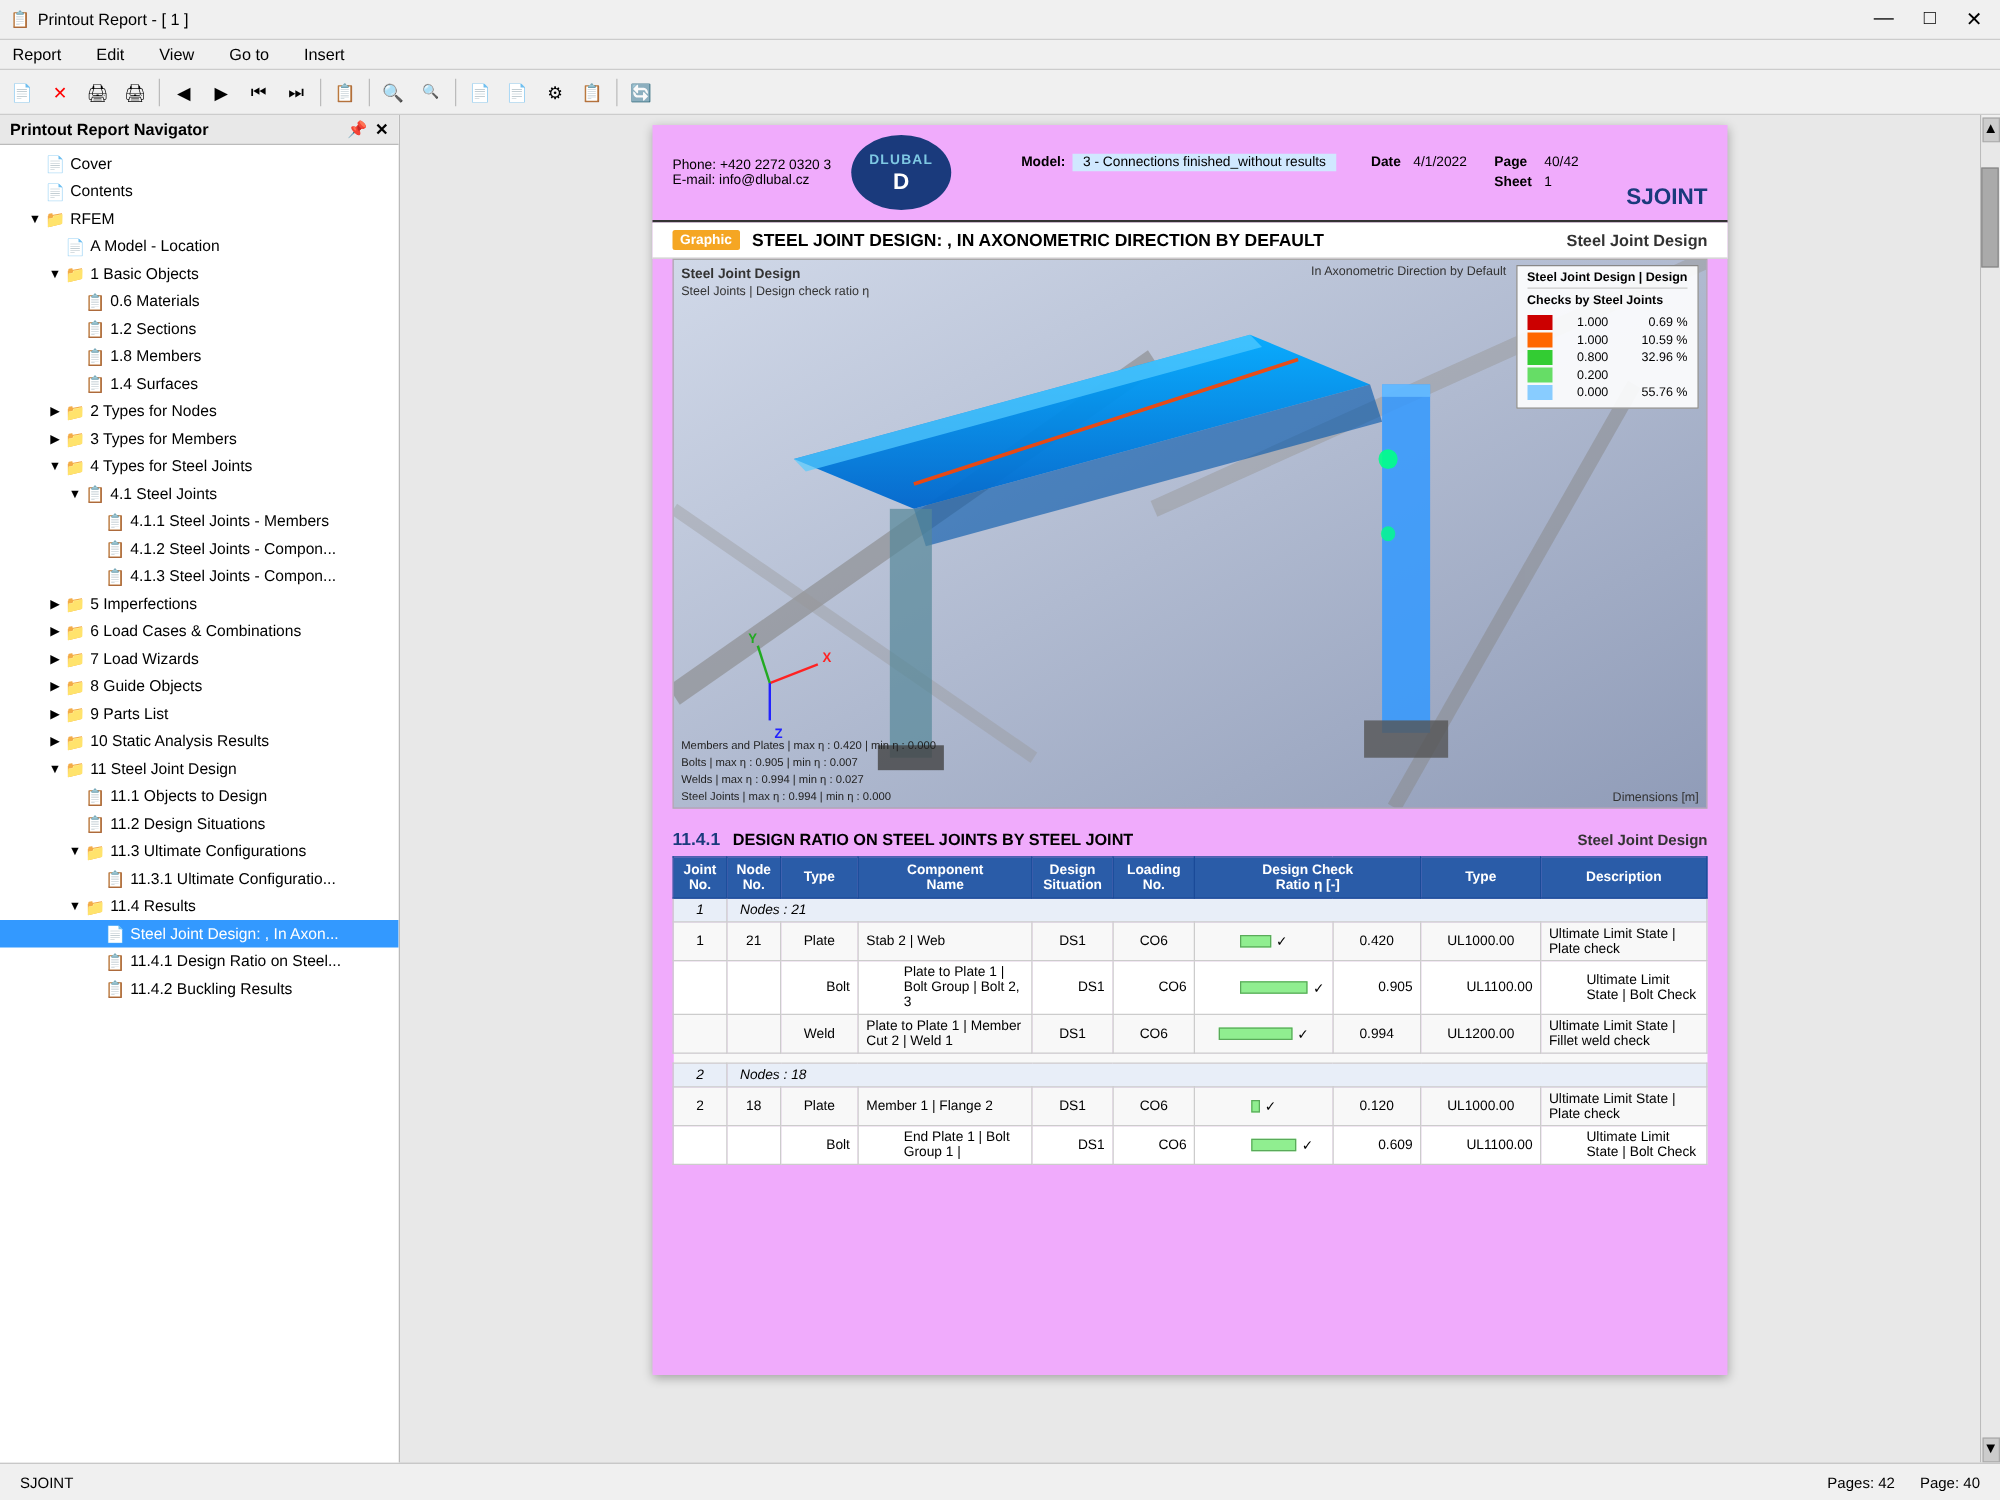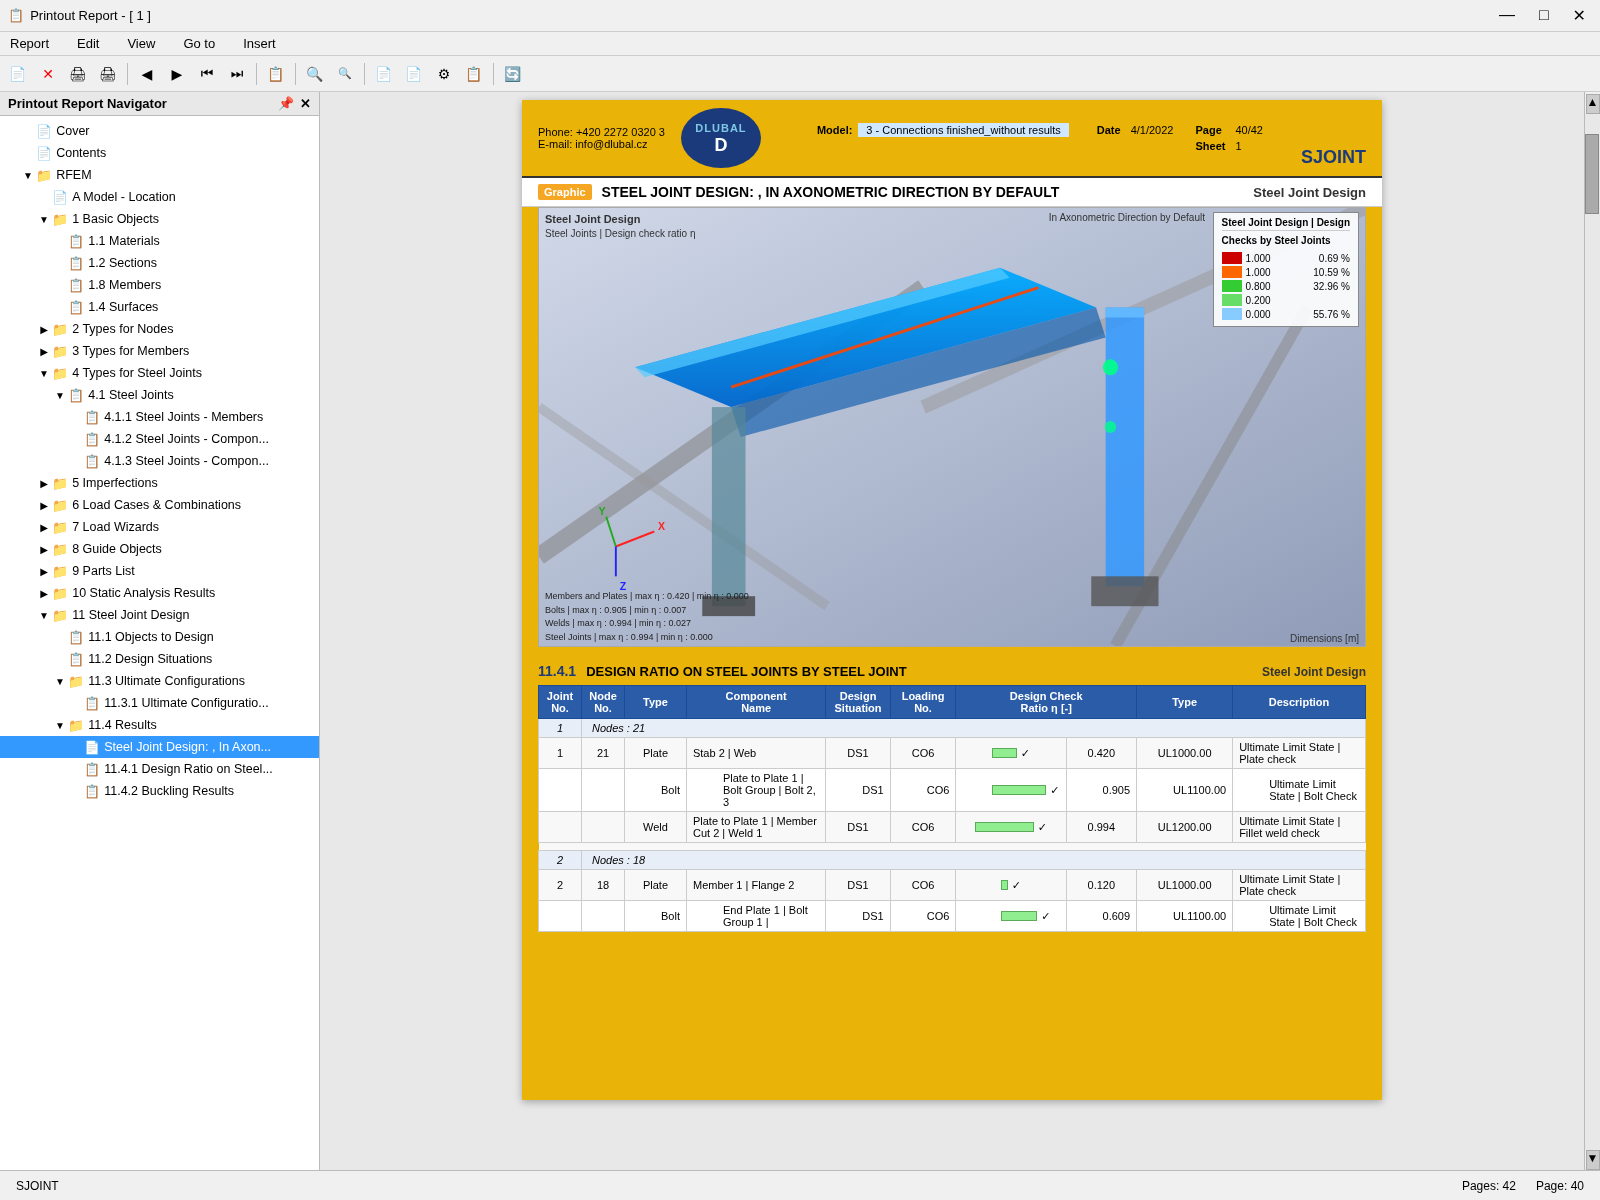--- a/index.html
+++ b/index.html
@@ -99,21 +99,21 @@
 
     
     .content-area {
       flex: 1;
       background: #e8e8e8;
       overflow: auto;
       padding: 8px;
     }
 
     .report-page {
-      background: #eab308;
+      background: #f0abfc;
       margin: 0 auto;
       width: 860px;
       min-height: 1000px;
       box-shadow: 0 2px 8px rgba(0,0,0,0.3);
       padding: 0;
     }
 
     
     .report-header {
       display: flex;
@@ -175,21 +175,21 @@
     .legend-box {
       position: absolute;
       top: 4px; right: 6px;
       background: rgba(255,255,255,0.9);
       border: 1px solid #888;
       padding: 4px 8px;
       font-size: 10px;
       min-width: 140px;
     }
     .legend-box .legend-title { font-weight: bold; font-size: 10px; margin-bottom: 4px; border-bottom: 1px solid #ccc; padding-bottom: 2px; }
-    .legend-row { display: flex; align-items: center; gap: 4px; margin: 2px 0; }
+    .legend-row { display: flex; align-items: center; gap: 20px; margin: 2px 0; }
     .legend-color { width: 20px; height: 12px; }
     .legend-val { font-size: 10px; }
     .legend-pct { font-size: 10px; margin-left: auto; }
 
     .graphic-footer {
       position: absolute;
       bottom: 2px; left: 6px;
       font-size: 9px;
       color: #222;
       line-height: 1.5;
@@ -365,21 +365,21 @@
         <span class="tree-icon">📁</span>
         <span class="tree-label">1 Basic Objects</span>
       </div>
 
       <div class="tree-item">
         <span class="tree-indent"></span>
         <span class="tree-indent"></span>
         <span class="tree-indent"></span>
         <span class="tree-expander"> </span>
         <span class="tree-icon">📋</span>
-        <span class="tree-label">1.1 Materials</span>
+        <span class="tree-label">0.6 Materials</span>
       </div>
 
       <div class="tree-item">
         <span class="tree-indent"></span>
         <span class="tree-indent"></span>
         <span class="tree-indent"></span>
         <span class="tree-expander"> </span>
         <span class="tree-icon">📋</span>
         <span class="tree-label">1.2 Sections</span>
       </div>

